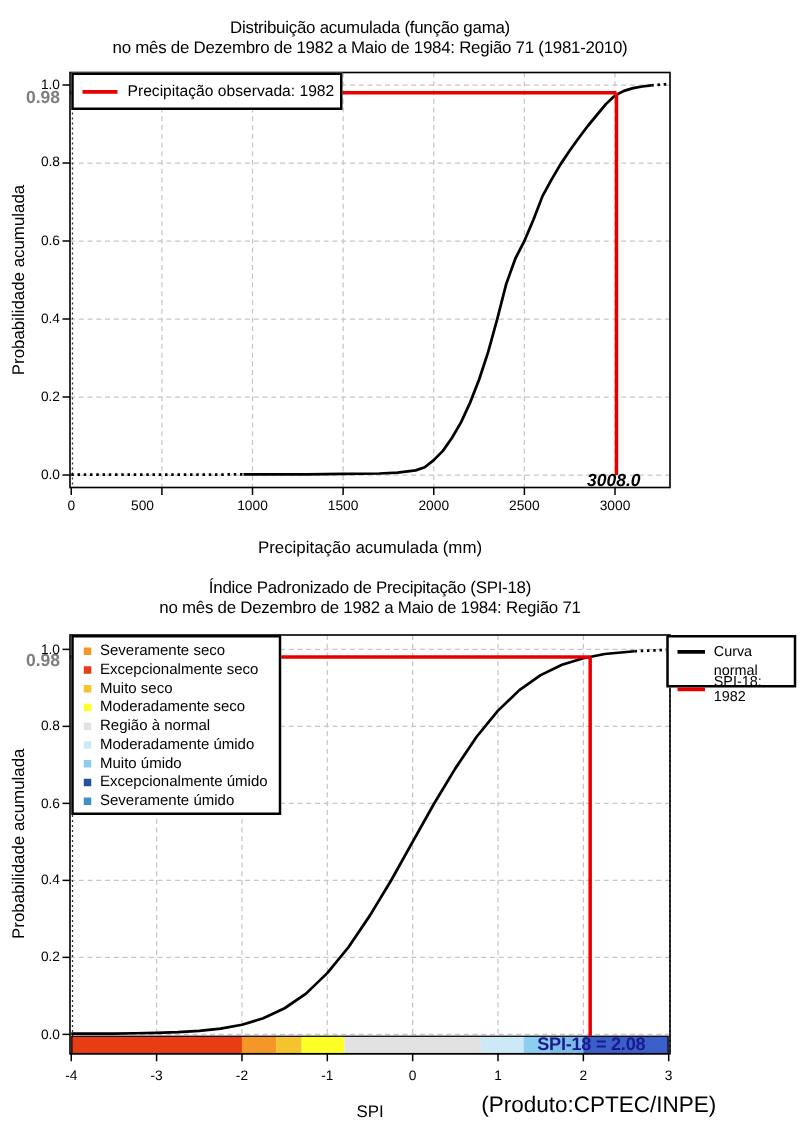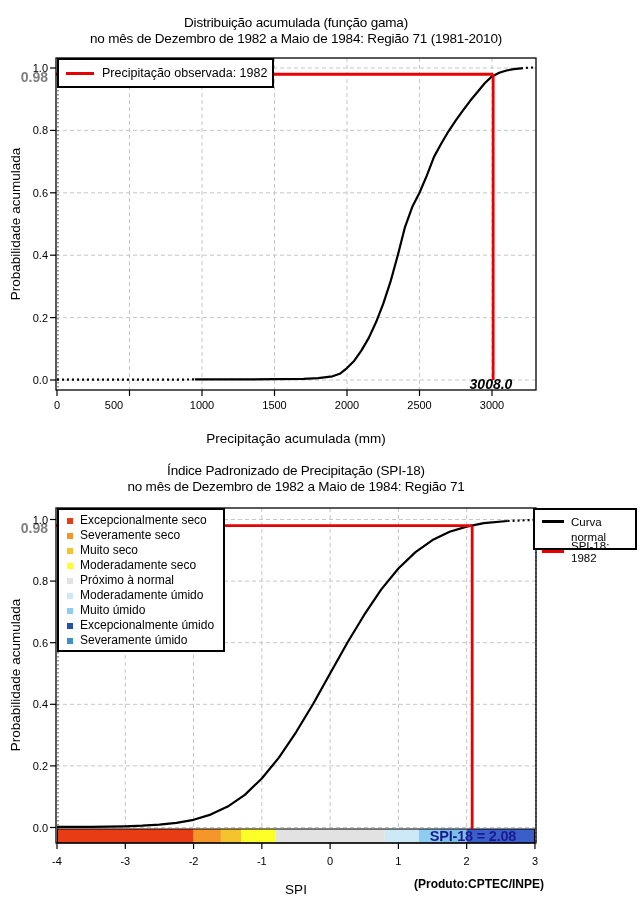--- a/index.html
+++ b/index.html
@@ -8,21 +8,21 @@
   svg{position:absolute;left:0;top:0;}
   .pos{position:absolute;transform:translate(-50%,-50%);white-space:nowrap;}
   .pos-r{position:absolute;transform:translate(-100%,-50%);white-space:nowrap;}
   .rot{transform:translate(-50%,-50%) rotate(-90deg);}
   .title{font-weight:400;font-size:13.5px;letter-spacing:-0.2px;}
   .tick{font-size:11px;}
   .axlab{font-size:13.5px;}
   .gray-thresh{font-weight:700;font-size:14px;color:#7E7E7E;}
   .annot{font-weight:700;font-size:14px;font-style:italic;}
   .spi-annot{font-weight:700;font-size:14.5px;color:#1B1B8F;letter-spacing:-0.2px;}
-  .credit{font-size:12px;font-weight:bold;}
+  .credit{font-size:18px;}
   .legend-box{position:absolute;background:#ffffff;border:2px solid #000;box-sizing:border-box;}
   .lg-row{display:flex;align-items:center;}
   .line-sample{display:inline-block;width:28px;height:3px;flex:none;}
   .cat-marker{display:inline-block;width:6px;height:6px;flex:none;margin:0 7px 0 8px;}
   .cat-label{font-size:12px;line-height:15px;}
   #legend-top{left:57px;top:58px;width:217px;height:30px;display:flex;align-items:center;gap:8px;padding-left:7px;}
   #legend-top .lg-text{font-size:12.5px;}
   #legend-cats{left:57px;top:508px;width:168px;height:144px;padding-top:3px;}
   #legend-right{left:533px;top:508px;width:104px;height:42px;padding-top:4px;font-size:11.5px;}
   #legend-right .row{display:flex;align-items:center;height:15px;}
@@ -127,38 +127,38 @@
   <div class="pos title" style="left:296px;top:470px;">Índice Padronizado de Precipitação (SPI-18)</div>
   <div class="pos title" style="left:296px;top:486px;">no mês de Dezembro de 1982 a Maio de 1984: Região 71</div>
   <div class="pos rot axlab" style="left:15px;top:675px;">Probabilidade acumulada</div>
   <div class="pos axlab" style="left:296px;top:889px;">SPI</div>
   <div class="pos-r gray-thresh" style="left:48px;top:528px;">0.98</div>
   <div class="pos spi-annot" style="left:473px;top:836px;">SPI-18 = 2.08</div>
   <div class="pos credit" style="left:479px;top:884px;">(Produto:CPTEC/INPE)</div>
 
   <div class="legend-box" id="legend-cats">
       <div class="lg-row">
+        <span class="cat-marker" style="background: rgb(245, 150, 40);"></span>
+        <span class="cat-label">Severamente seco</span>
+      </div>
+      <div class="lg-row">
         <span class="cat-marker" style="background: rgb(232, 60, 20);"></span>
         <span class="cat-label">Excepcionalmente seco</span>
       </div>
       <div class="lg-row">
-        <span class="cat-marker" style="background: rgb(245, 150, 40);"></span>
-        <span class="cat-label">Severamente seco</span>
-      </div>
-      <div class="lg-row">
         <span class="cat-marker" style="background: rgb(245, 195, 45);"></span>
         <span class="cat-label">Muito seco</span>
       </div>
       <div class="lg-row">
         <span class="cat-marker" style="background: rgb(255, 255, 40);"></span>
         <span class="cat-label">Moderadamente seco</span>
       </div>
       <div class="lg-row">
         <span class="cat-marker" style="background: rgb(226, 226, 226);"></span>
-        <span class="cat-label">Próximo à normal</span>
+        <span class="cat-label">Região à normal</span>
       </div>
       <div class="lg-row">
         <span class="cat-marker" style="background: rgb(205, 233, 247);"></span>
         <span class="cat-label">Moderadamente úmido</span>
       </div>
       <div class="lg-row">
         <span class="cat-marker" style="background: rgb(140, 205, 240);"></span>
         <span class="cat-label">Muito úmido</span>
       </div>
       <div class="lg-row">

